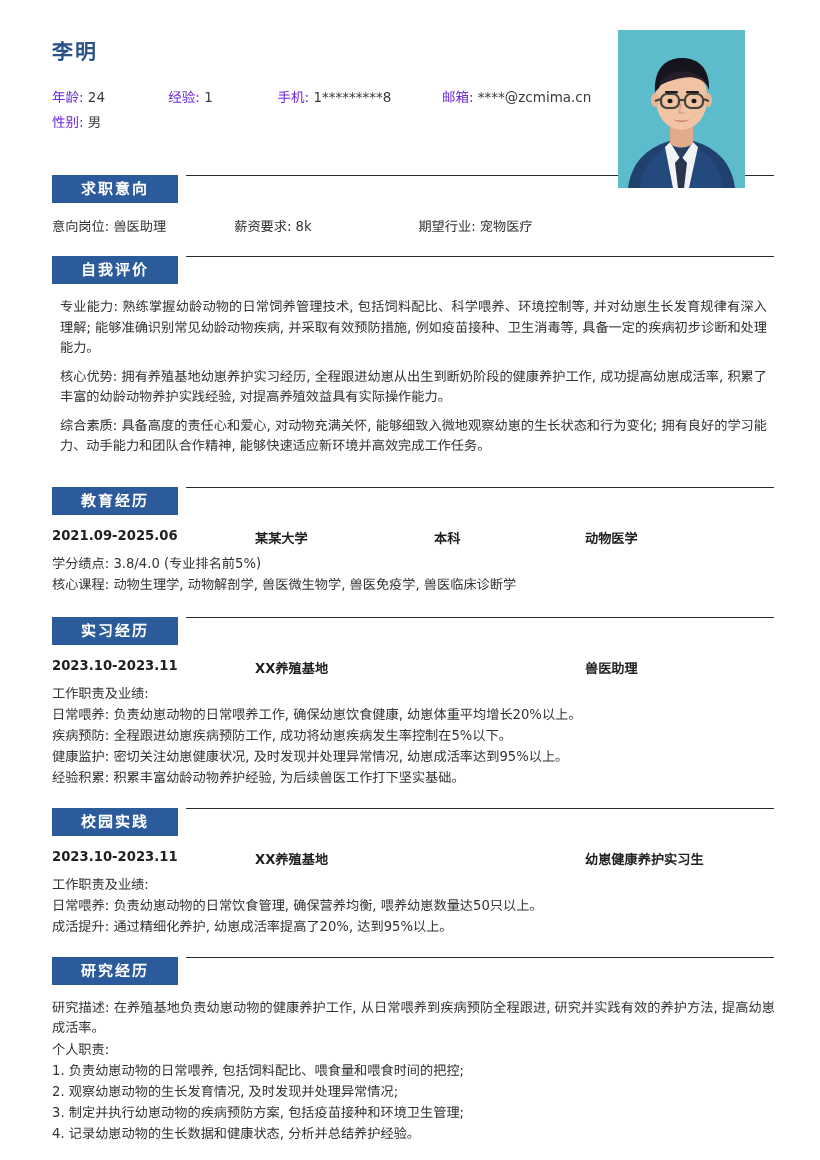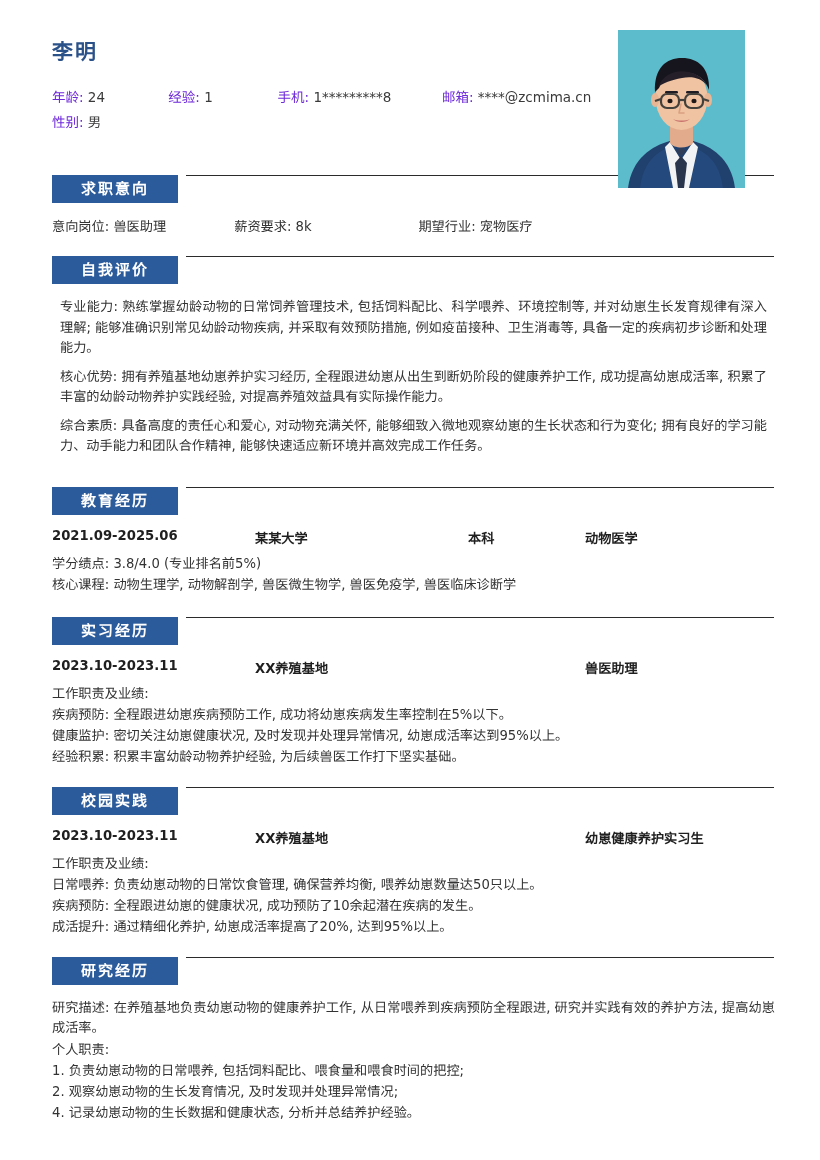--- a/index.html
+++ b/index.html
@@ -123,21 +123,21 @@
   .entry-row {
     position: relative;
     height: 22px;
     font-size: 13.2px;
     font-weight: bold;
     color: #1f1f1f;
   }
   .entry-col { position: absolute; top: 0; white-space: nowrap; }
   .c-date { left: 0; }
   .c-b    { left: 203px; }
-  .c-c    { left: 416px; }
+  .c-c    { left: 382px; }
   .c-d    { left: 533px; }
   .c-right{ left: 533px; }
 
   .entry-lines {
     margin-top: 3px;
   }
   .entry-lines .eline {
     font-size: 13.2px;
     line-height: 21px;
     color: #333333;
@@ -283,20 +283,21 @@
       <div class="sec-badge">实习经历</div>
       <div class="sec-rule"></div>
     </div>
     <div class="entry-row">
       <span class="entry-col c-date">2023.10-2023.11</span>
       <span class="entry-col c-b">XX养殖基地</span>
       <span class="entry-col c-right">兽医助理</span>
     </div>
     <div class="entry-lines">
       <div class="eline">工作职责及业绩:</div>
+      <div class="eline">日常喂养: 负责幼崽动物的日常喂养工作, 确保幼崽饮食健康, 幼崽体重平均增长20%以上。</div>
       <div class="eline">疾病预防: 全程跟进幼崽疾病预防工作, 成功将幼崽疾病发生率控制在5%以下。</div>
       <div class="eline">健康监护: 密切关注幼崽健康状况, 及时发现并处理异常情况, 幼崽成活率达到95%以上。</div>
       <div class="eline">经验积累: 积累丰富幼龄动物养护经验, 为后续兽医工作打下坚实基础。</div>
     </div>
   </div>
 
   <div class="sp-20"></div>
 
   <div class="section">
     <div class="sec-head">
@@ -304,34 +305,34 @@
       <div class="sec-rule"></div>
     </div>
     <div class="entry-row">
       <span class="entry-col c-date">2023.10-2023.11</span>
       <span class="entry-col c-b">XX养殖基地</span>
       <span class="entry-col c-right">幼崽健康养护实习生</span>
     </div>
     <div class="entry-lines">
       <div class="eline">工作职责及业绩:</div>
       <div class="eline">日常喂养: 负责幼崽动物的日常饮食管理, 确保营养均衡, 喂养幼崽数量达50只以上。</div>
-      <div class="eline">疾病预防: 全程跟进幼崽的健康状况, 成功预防了10余起潜在疾病的发生。</div>
       <div class="eline">成活提升: 通过精细化养护, 幼崽成活率提高了20%, 达到95%以上。</div>
     </div>
   </div>
 
   <div class="sp-20"></div>
 
   <div class="section">
     <div class="sec-head">
       <div class="sec-badge">研究经历</div>
       <div class="sec-rule"></div>
     </div>
     <div class="entry-lines">
       <div class="para">研究描述: 在养殖基地负责幼崽动物的健康养护工作, 从日常喂养到疾病预防全程跟进, 研究并实践有效的养护方法, 提高幼崽成活率。</div>
       <div class="eline">个人职责:</div>
       <div class="eline">1. 负责幼崽动物的日常喂养, 包括饲料配比、喂食量和喂食时间的把控;</div>
       <div class="eline">2. 观察幼崽动物的生长发育情况, 及时发现并处理异常情况;</div>
+      <div class="eline">3. 制定并执行幼崽动物的疾病预防方案, 包括疫苗接种和环境卫生管理;</div>
       <div class="eline">4. 记录幼崽动物的生长数据和健康状态, 分析并总结养护经验。</div>
     </div>
   </div>
 
 </div>
 
 </body></html>

